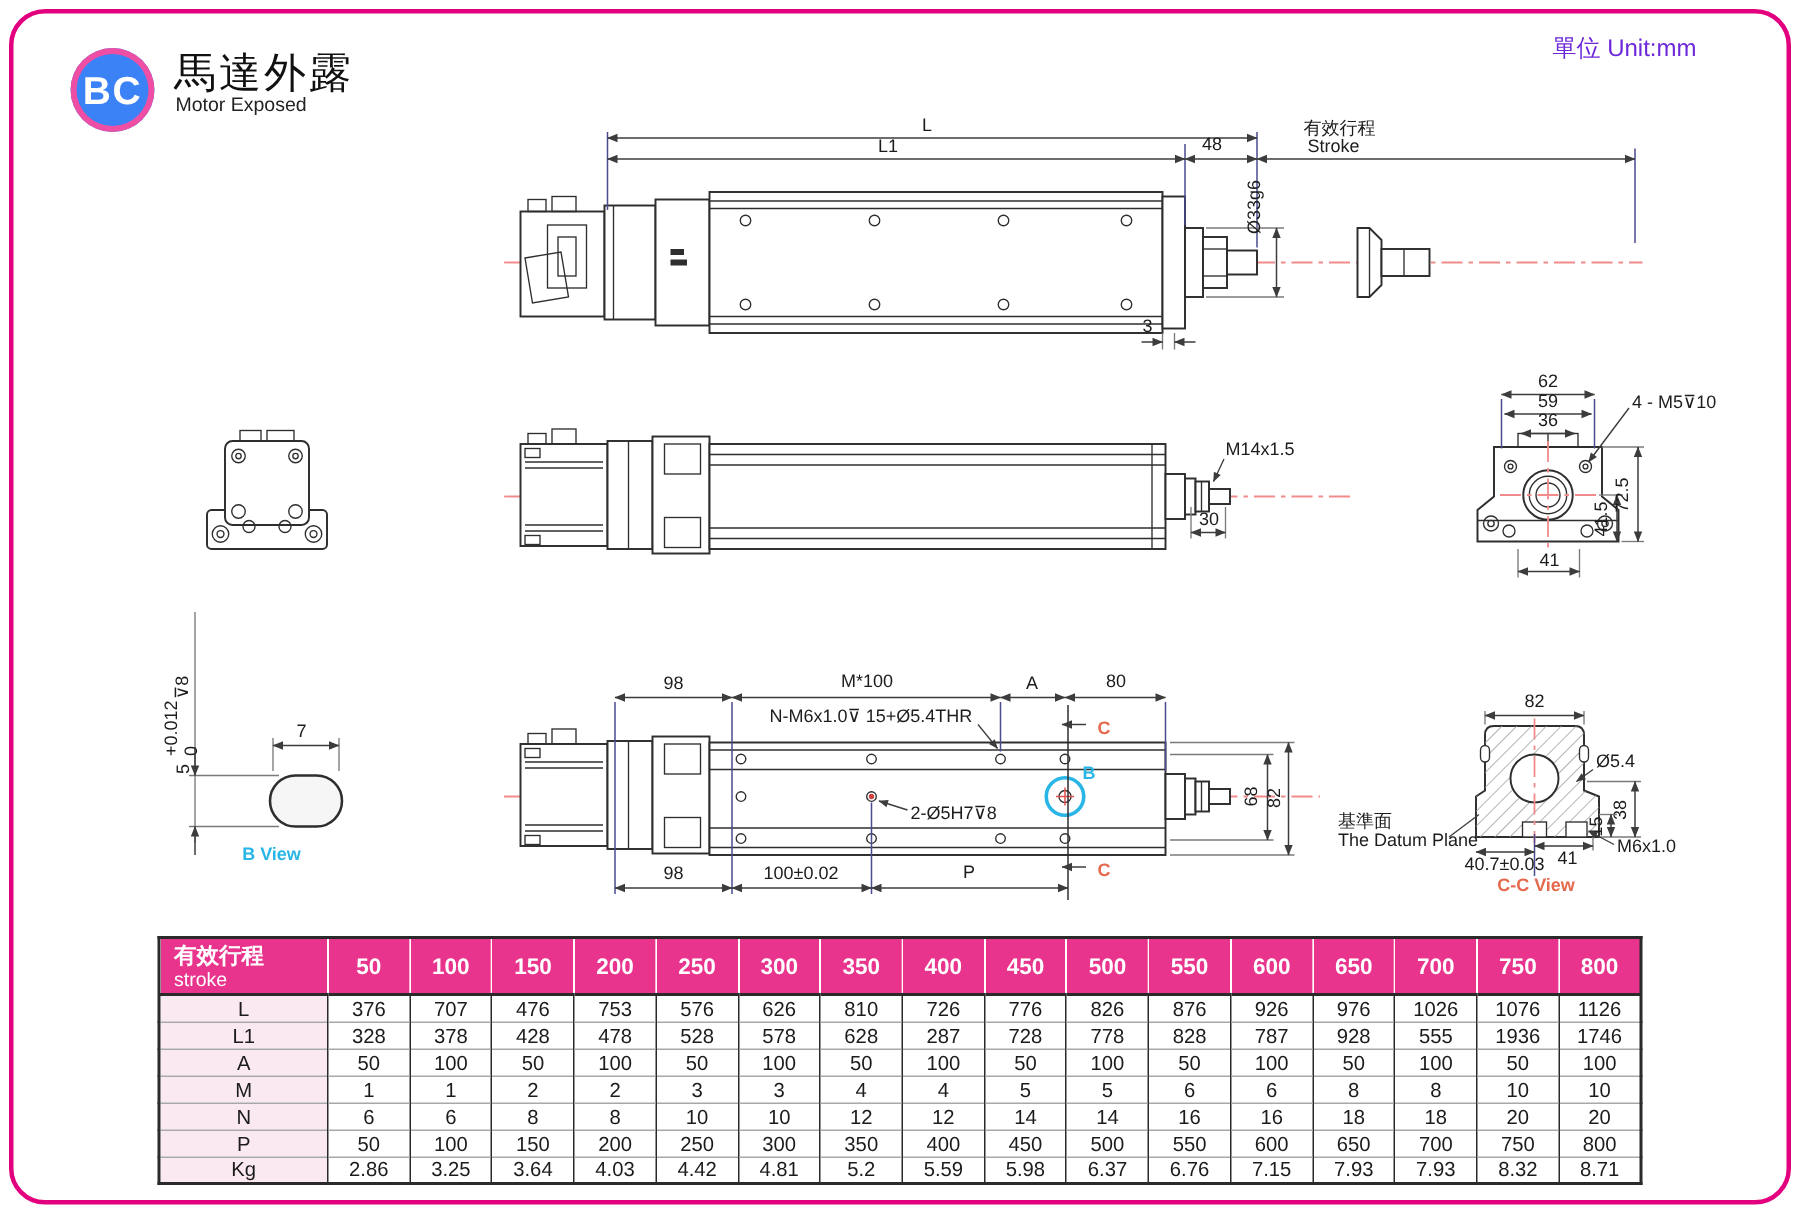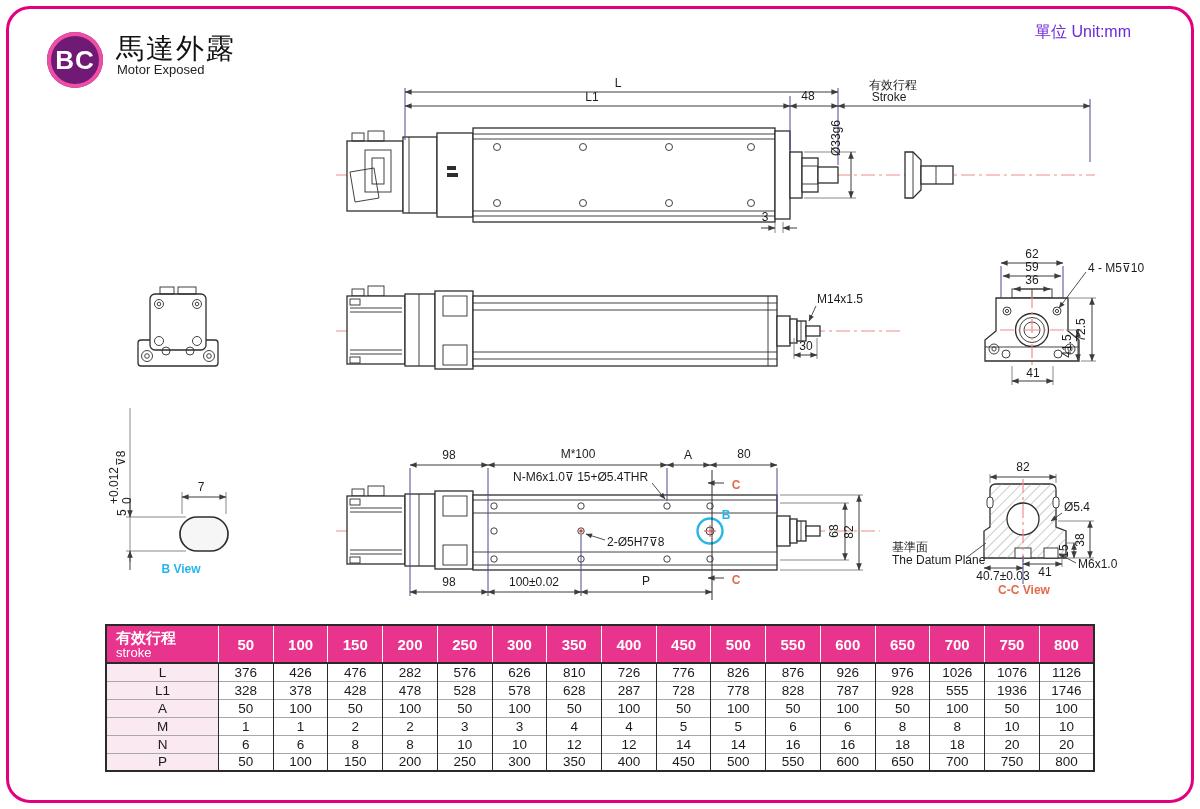--- a/index.html
+++ b/index.html
@@ -2,21 +2,21 @@
 <html><head>
 <meta charset="utf-8">
 <style>
   html,body{margin:0;padding:0;background:#fff;}
   .page{position:relative;width:1200px;height:809px;background:#fff;overflow:hidden;
         font-family:"Liberation Sans",sans-serif;color:#1c1c1c;}
   .frame{position:absolute;left:6px;top:6px;right:6px;bottom:6px;
          border:3px solid #E2007F;border-radius:24px;pointer-events:none;}
   
   .logo-badge{position:absolute;left:47px;top:32px;width:56px;height:56px;border-radius:50%;
-              background:#701a75;box-shadow:inset 0 0 0 4px #EE4FA5;display:flex;
+              background:#3b82f6;box-shadow:inset 0 0 0 4px #EE4FA5;display:flex;
               align-items:center;justify-content:center;color:#fff;font-weight:bold;
               font-size:26px;letter-spacing:1px;}
   .title-zh{position:absolute;left:116px;top:30px;font-size:28px;font-weight:normal;color:#111;letter-spacing:2px;}
   .title-en{position:absolute;left:117px;top:62px;font-size:13px;color:#222;}
   .unit{position:absolute;left:1035px;top:22px;font-size:16px;color:#6d28d9;}
   
   svg.draw{position:absolute;left:0;top:0;}
   .ol{fill:#fff;stroke:#2e2e2e;stroke-width:1.3;}
   .olg{fill:#f6f6f6;stroke:#2e2e2e;stroke-width:1.3;}
   .ol2{fill:none;stroke:#2e2e2e;stroke-width:.9;}
@@ -382,23 +382,23 @@
             <th class="th-stroke">650</th>
             <th class="th-stroke">700</th>
             <th class="th-stroke">750</th>
             <th class="th-stroke">800</th>
           </tr>
         </thead>
       <tbody>
           <tr>
             <td class="td-label">L</td>
             <td>376</td>
-            <td>426</td>
+            <td>707</td>
             <td>476</td>
-            <td>282</td>
+            <td>753</td>
             <td>576</td>
             <td>626</td>
             <td>810</td>
             <td>726</td>
             <td>776</td>
             <td>826</td>
             <td>876</td>
             <td>926</td>
             <td>976</td>
             <td>1026</td>
@@ -493,16 +493,35 @@
             <td>400</td>
             <td>450</td>
             <td>500</td>
             <td>550</td>
             <td>600</td>
             <td>650</td>
             <td>700</td>
             <td>750</td>
             <td>800</td>
           </tr>
+          <tr>
+            <td class="td-label">Kg</td>
+            <td>2.86</td>
+            <td>3.25</td>
+            <td>3.64</td>
+            <td>4.03</td>
+            <td>4.42</td>
+            <td>4.81</td>
+            <td>5.2</td>
+            <td>5.59</td>
+            <td>5.98</td>
+            <td>6.37</td>
+            <td>6.76</td>
+            <td>7.15</td>
+            <td>7.93</td>
+            <td>7.93</td>
+            <td>8.32</td>
+            <td>8.71</td>
+          </tr>
         </tbody>
     </table>
   </div>
 </div>
 
 </body></html>

